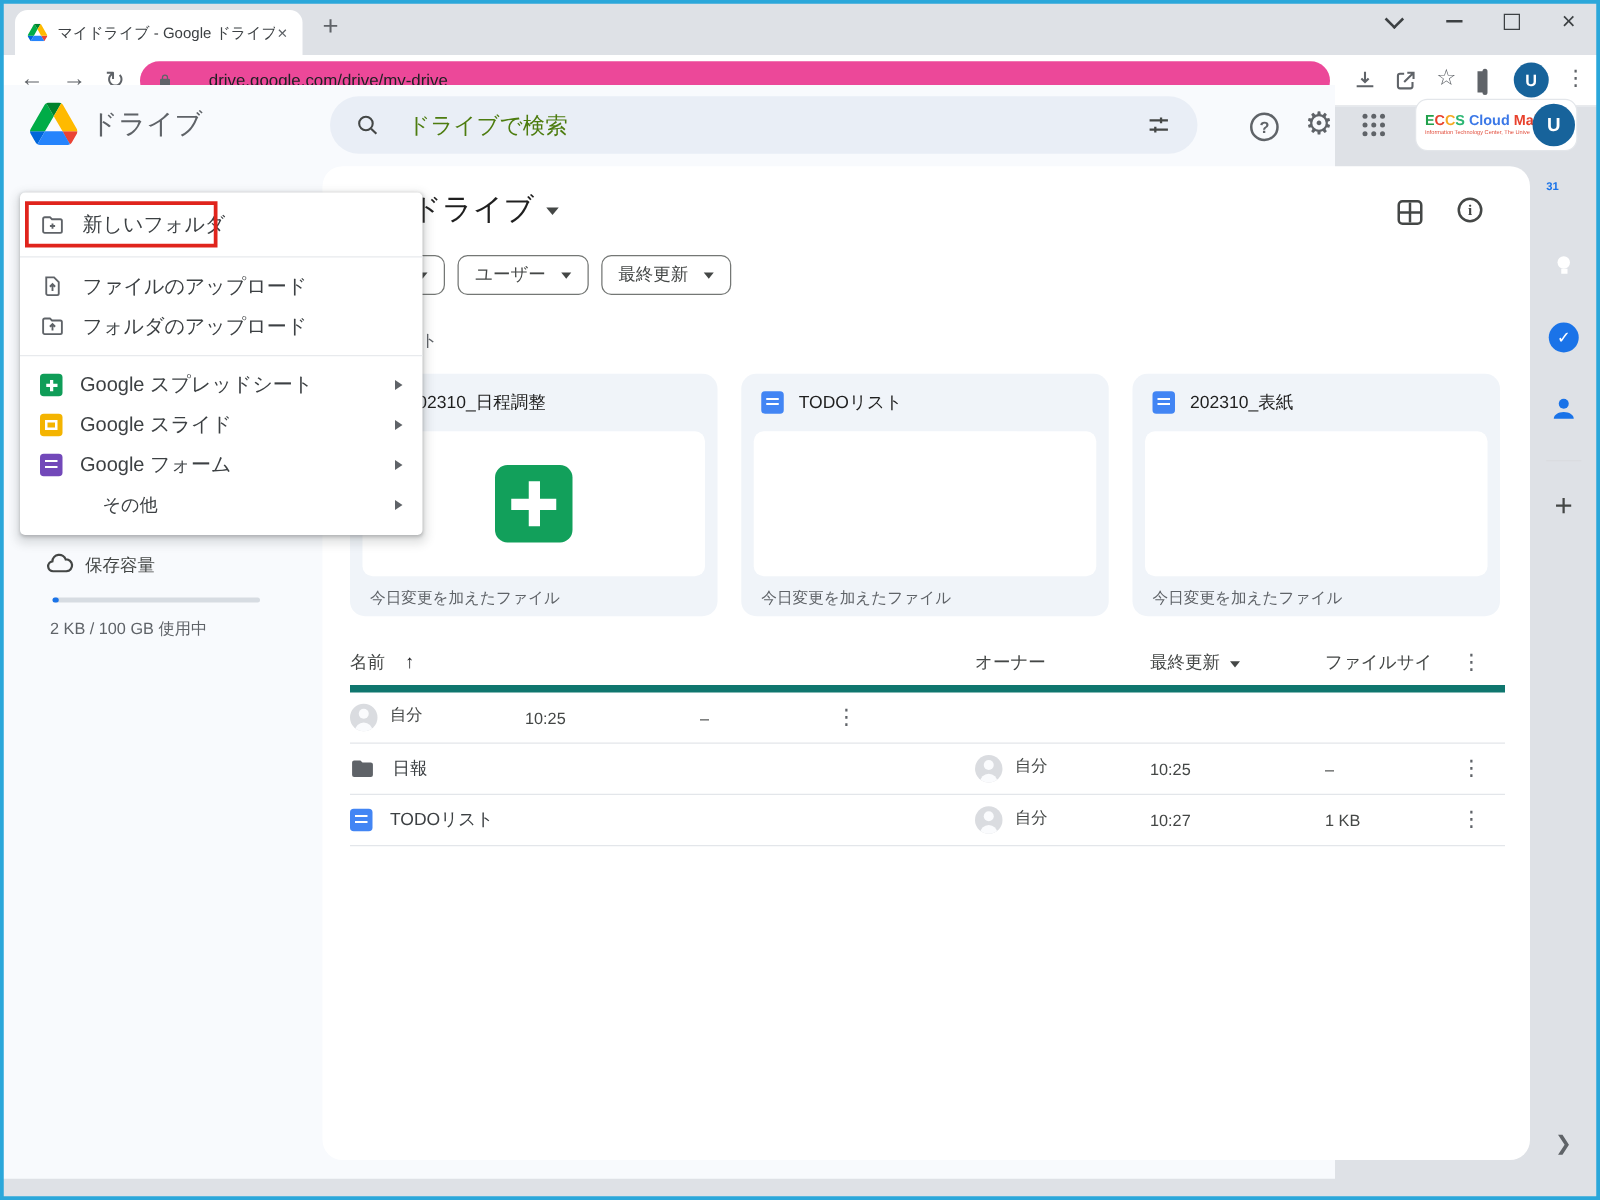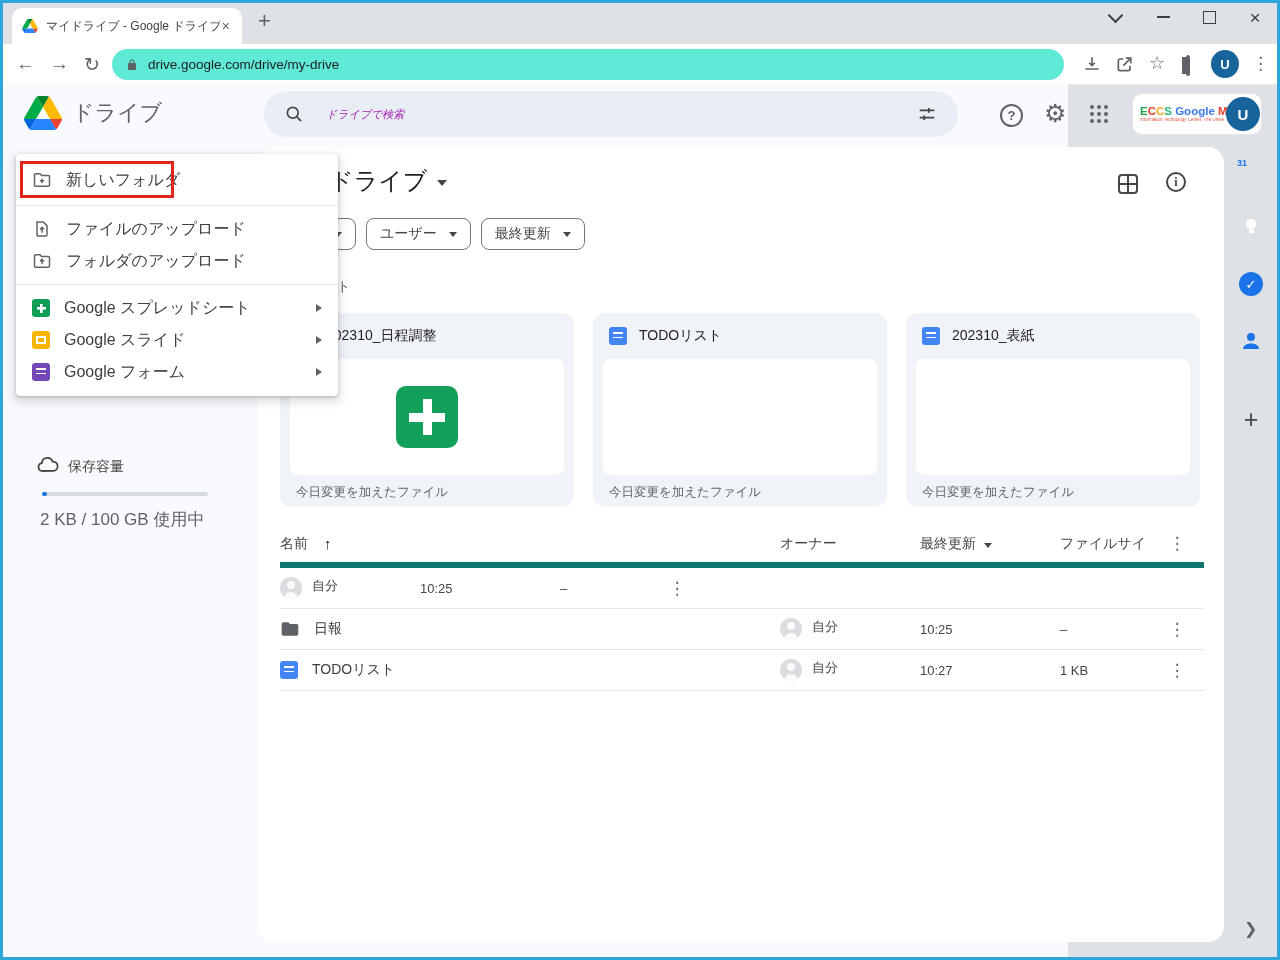--- a/index.html
+++ b/index.html
@@ -15,56 +15,56 @@
   .tab-close{color:#5f6368;font-size:14px;line-height:1;padding:2px;}
   .newtab{position:absolute;left:258px;top:8px;font-size:22px;color:#5f6368;}
   .ctl{position:absolute;top:4px;width:26px;height:26px;display:flex;align-items:center;justify-content:center;color:#3c4043;}
   .chev-dn{width:9px;height:9px;border-left:2px solid #3c4043;border-bottom:2px solid #3c4043;transform:rotate(-45deg);margin-top:-4px;}
   .min-bar{width:13px;height:2px;background:#3c4043;}
   .max-box{width:11px;height:11px;border:1.6px solid #3c4043;}
   .close-x{font-size:19px;line-height:1;}
 
   .toolbar{position:absolute;top:44px;left:0;width:100%;height:41px;background:#ffffff;border-bottom:1px solid #e8eaed;box-sizing:border-box;}
   .navg{position:absolute;top:53px;font-size:19px;color:#5f6368;}
-  .omnibox{position:absolute;left:112px;top:49px;width:952px;height:31px;background:#5eead4;border-radius:16px;
-           display:flex;align-items:center;padding:0 14px;box-sizing:border-box;}
+  .omnibox{position:absolute;left:112px;top:49px;width:952px;height:31px;background:#ec4899;border-radius:16px;
+           display:flex;align-items:center;padding:0 14px;box-sizing:border-box;gap:19px;}
   .url-text{font-size:13.5px;color:#202124;margin-left:10px;}
   .tb-ic{position:absolute;top:54px;color:#5f6368;}
   .avatar{border-radius:50%;background:#17639B;color:#fff;display:flex;align-items:center;justify-content:center;font-weight:bold;}
   .av-toolbar{position:absolute;left:1211px;top:50px;width:28px;height:28px;font-size:13px;}
   .panel-ic{width:16px;height:13px;border:2px solid #5f6368;border-radius:3px;position:relative;}
   .panel-ic::after{content:"";position:absolute;right:0;top:0;bottom:0;width:6px;background:#5f6368;}
   .dots-v::after{content:"⋮";font-size:17px;}
 
   
-  .app{position:absolute;top:82px;left:0;width:1068px;height:875px;background:#f8fafd;}
+  .app{position:absolute;top:68px;left:0;width:1068px;height:875px;background:#f8fafd;}
   .drv-name{position:absolute;left:72px;top:16px;font-size:22px;color:#5f6368;}
   .searchbar{position:absolute;left:264px;top:9px;width:694px;height:46px;background:#e9eef6;border-radius:23px;
              display:flex;align-items:center;padding:0 20px;box-sizing:border-box;}
-  .search-ph{font-size:11px;color:#a21caf;margin-left:22px;flex:1;font-style:italic;}
+  .search-ph{font-size:18px;color:#4d7c0f;margin-left:22px;flex:1;}
   .help-ic{width:19px;height:19px;border:2px solid #5f6368;border-radius:50%;color:#5f6368;font-size:13px;font-weight:bold;
            display:flex;align-items:center;justify-content:center;}
   .help-ic::after{content:"?";}
   .gear{font-size:25px;color:#5f6368;line-height:1;}
   .grid-dots{width:4px;height:4px;border-radius:50%;background:#5f6368;
     box-shadow:7px 0 0 #5f6368,14px 0 0 #5f6368,0 7px 0 #5f6368,7px 7px 0 #5f6368,14px 7px 0 #5f6368,
                0 14px 0 #5f6368,7px 14px 0 #5f6368,14px 14px 0 #5f6368;}
   .eccs{position:absolute;left:1132px;top:11px;width:130px;height:42px;background:#fff;border:1px solid #e3e6ea;border-radius:10px;
         display:flex;align-items:center;box-sizing:border-box;padding-left:7px;}
   .eccs-txt{width:84px;line-height:1;}
   .eccs-name{font-size:11.5px;font-weight:bold;white-space:nowrap;}
   .eccs-sub{font-size:4.5px;color:#e25241;white-space:nowrap;overflow:hidden;margin-top:1px;}
   .c-g{color:#21a04b}.c-r{color:#e8412c}.c-y{color:#f6a922}.c-t{color:#2bb673}.c-b{color:#3b78e7}
   .av-eccs{width:34px;height:34px;font-size:15px;margin-left:2px;}
 
   
   .storage-lbl{position:absolute;left:68px;top:376px;font-size:14px;color:#444746;}
   .storage-bar{position:absolute;left:42px;top:410px;width:166px;height:4px;border-radius:2px;background:#d7dce2;}
   .storage-fill{width:5px;height:4px;border-radius:2px;background:#1a73e8;}
-  .storage-use{position:absolute;left:40px;top:426px;font-size:17px;color:#5f6368;}
+  .storage-use{position:absolute;left:40px;top:426px;font-size:13px;color:#5f6368;}
 
   
   .menu{position:absolute;left:16px;top:154px;width:322px;background:#fff;border-radius:4px;z-index:50;
         box-shadow:0 1px 3px rgba(60,64,67,.3),0 4px 8px 3px rgba(60,64,67,.15);padding:8px 0;box-sizing:border-box;}
   .mi{display:flex;align-items:center;height:32px;padding:0 16px;position:relative;}
   .mi-first{height:36px;}
   .mi-label{font-size:16px;color:#3c4043;margin-left:14px;}
   .mi-label-noicon{font-size:14.5px;color:#3c4043;margin-left:50px;}
   .mi-arrow{position:absolute;right:16px;width:0;height:0;border-top:4.5px solid transparent;border-bottom:4.5px solid transparent;border-left:6px solid #5f6368;}
   .mdiv{height:1px;background:#e8eaed;margin:7px 0;}
@@ -222,21 +222,21 @@
         </svg>
     </div>
 
     <span style="position:absolute;left:1000px;top:22px" class="help-ic"></span>
     <span style="position:absolute;left:1044px;top:19px" class="gear">⚙</span>
     <span style="position:absolute;left:1090px;top:23px" class="grid-dots"></span>
 
     <div class="eccs">
       <div class="eccs-txt">
         <div class="eccs-name">
-          <span class="c-g">E</span><span class="c-r">C</span><span class="c-y">C</span><span class="c-t">S</span><span class="c-b"> Google</span><span class="c-r"> Mail</span>
+          <span class="c-g">E</span><span class="c-r">C</span><span class="c-y">C</span><span class="c-t">S</span><span class="c-b"> Cloud</span><span class="c-r"> Mail</span>
         </div>
         <div class="eccs-sub">Information Technology Center, The University of Tokyo</div>
       </div>
       <div class="avatar av-eccs">U</div>
     </div>
 
     
     <svg style="position:absolute;left:36px;top:371px" width="24" height="24" viewBox="0 0 24 24" fill="none" stroke="#444746" stroke-width="1.8">
         <path d="M6.5 18a4 4 0 0 1-.6-7.95A5.5 5.5 0 0 1 16.6 8.6 4.3 4.3 0 0 1 17.3 17.97z"></path>
       </svg>
@@ -402,18 +402,22 @@
     <div class="mi">
       <span class="gi sm gi-slides"></span>
       <span class="mi-label">Google スライド</span>
       <span class="mi-arrow"></span>
     </div>
     <div class="mi">
       <span class="gi sm gi-forms"></span>
       <span class="mi-label">Google フォーム</span>
       <span class="mi-arrow"></span>
     </div>
+    <div class="mi">
+      <span class="mi-label-noicon">その他</span>
+      <span class="mi-arrow"></span>
+    </div>
   </div>
 
   <div class="redbox"></div>
 
   <div class="border-ov"></div>
 </div>
 
 </body></html>

